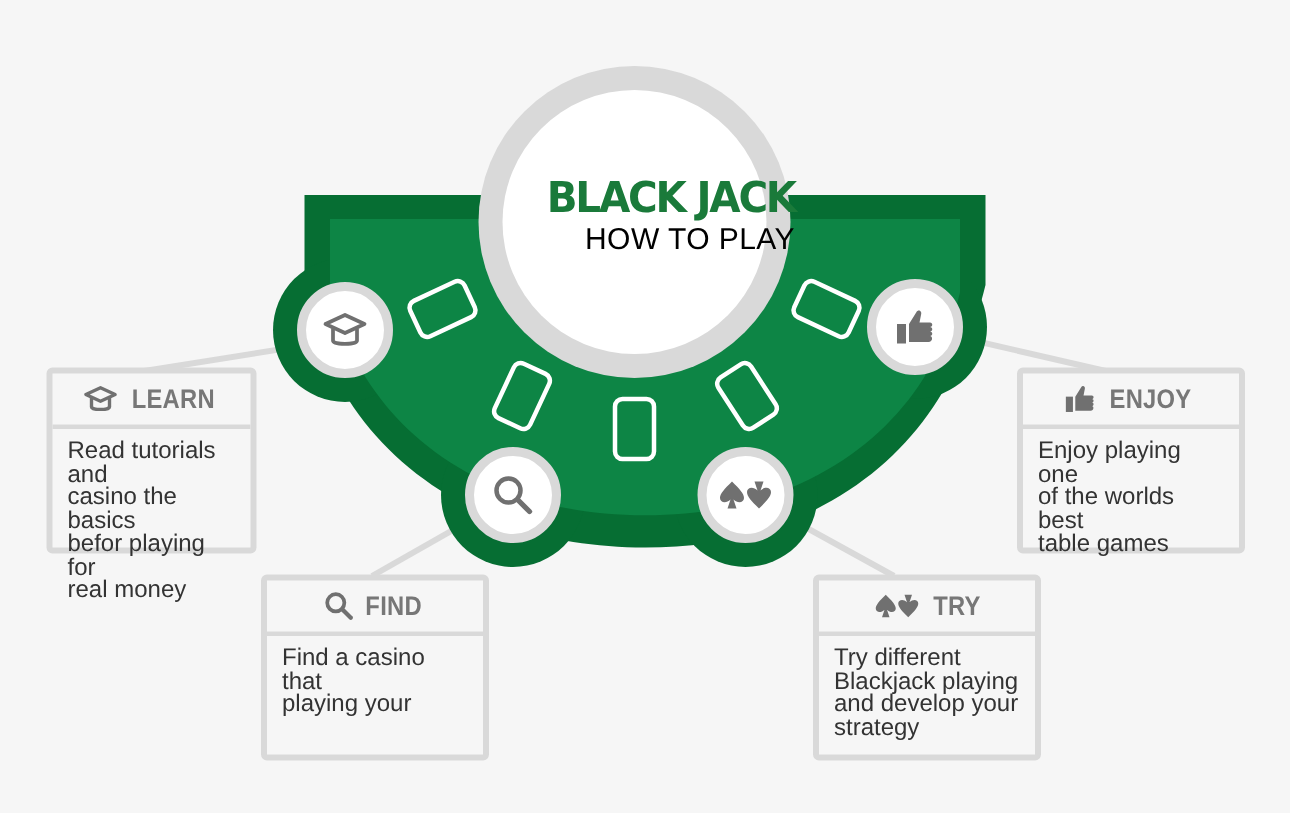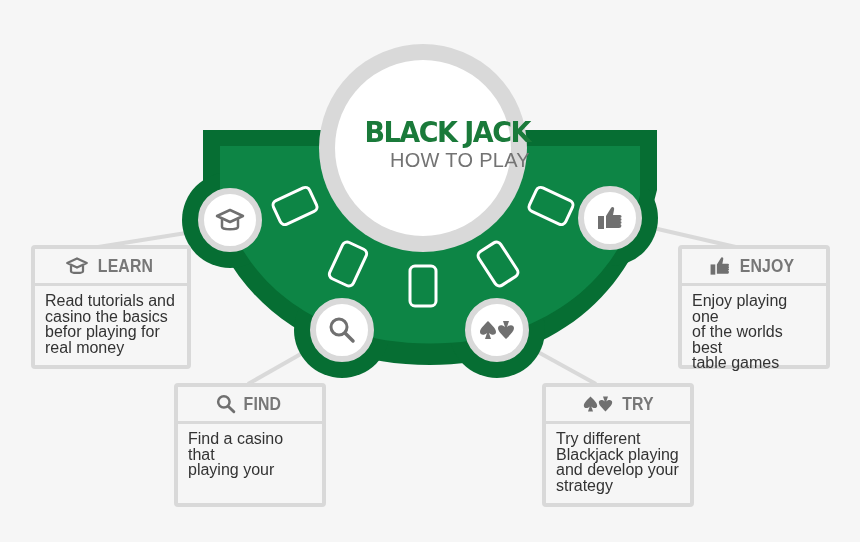--- a/index.html
+++ b/index.html
@@ -18,21 +18,21 @@
   .title-main {
     display: block;
     font-family: "DejaVu Sans", sans-serif;
     font-weight: bold; font-size: 27px; letter-spacing: -1.5px;
     color: #1a7a3a; line-height: 30px;
     transform: scaleY(1.05);
   }
   .title-sub {
     display: block;
     font-family: "Liberation Sans", sans-serif;
-    font-size: 20px; color: #737373; line-height: 24px; letter-spacing: 0.3px;
+    font-size: 20px; color: #000000; line-height: 24px; letter-spacing: 0.3px;
   }
 
   .node {
     position: absolute; width: 52px; height: 52px; border-radius: 50%;
     background: #ffffff; border: 6px solid #d9d9d9;
     display: flex; align-items: center; justify-content: center;
     box-sizing: content-box;
   }
   .node svg { display: block; }
 
@@ -117,21 +117,21 @@
     </svg>
   </div>
 
   <div class="node" style="left:578px; top:186px;">
     <svg width="28" height="28" viewBox="0 0 28 28">
       <rect x="2" y="12" width="6" height="13" fill="#707070"></rect>
       <path d="M10,12 L15,4 C16,2 19,3 18,6 L17,11 L24,11 C26,11 26,14 24,14 C26,14 26,17 24,17 C26,17 26,20 24,20 C26,20 26,24 23,24 L10,24 Z" fill="#707070"></path>
     </svg>
   </div>
 
-  <div class="info-box" style="left:31px; top:245px; width:160px; height:124px;">
+  <div class="info-box" style="left:31px; top:245px; width:140px; height:124px;">
     <div class="info-head">
       <svg width="24" height="18" viewBox="0 0 30 24">
         <path d="M15,2 L28,8 L15,14 L2,8 Z" fill="none" stroke="#707070" stroke-width="3" stroke-linejoin="round"></path>
         <path d="M7,11 L7,19 C7,22 23,22 23,19 L23,11" fill="none" stroke="#707070" stroke-width="3"></path>
       </svg>
       <span class="info-title">LEARN</span>
     </div>
     <div class="info-body">
       <span>Read tutorials and</span>
       <span>casino the basics</span>

